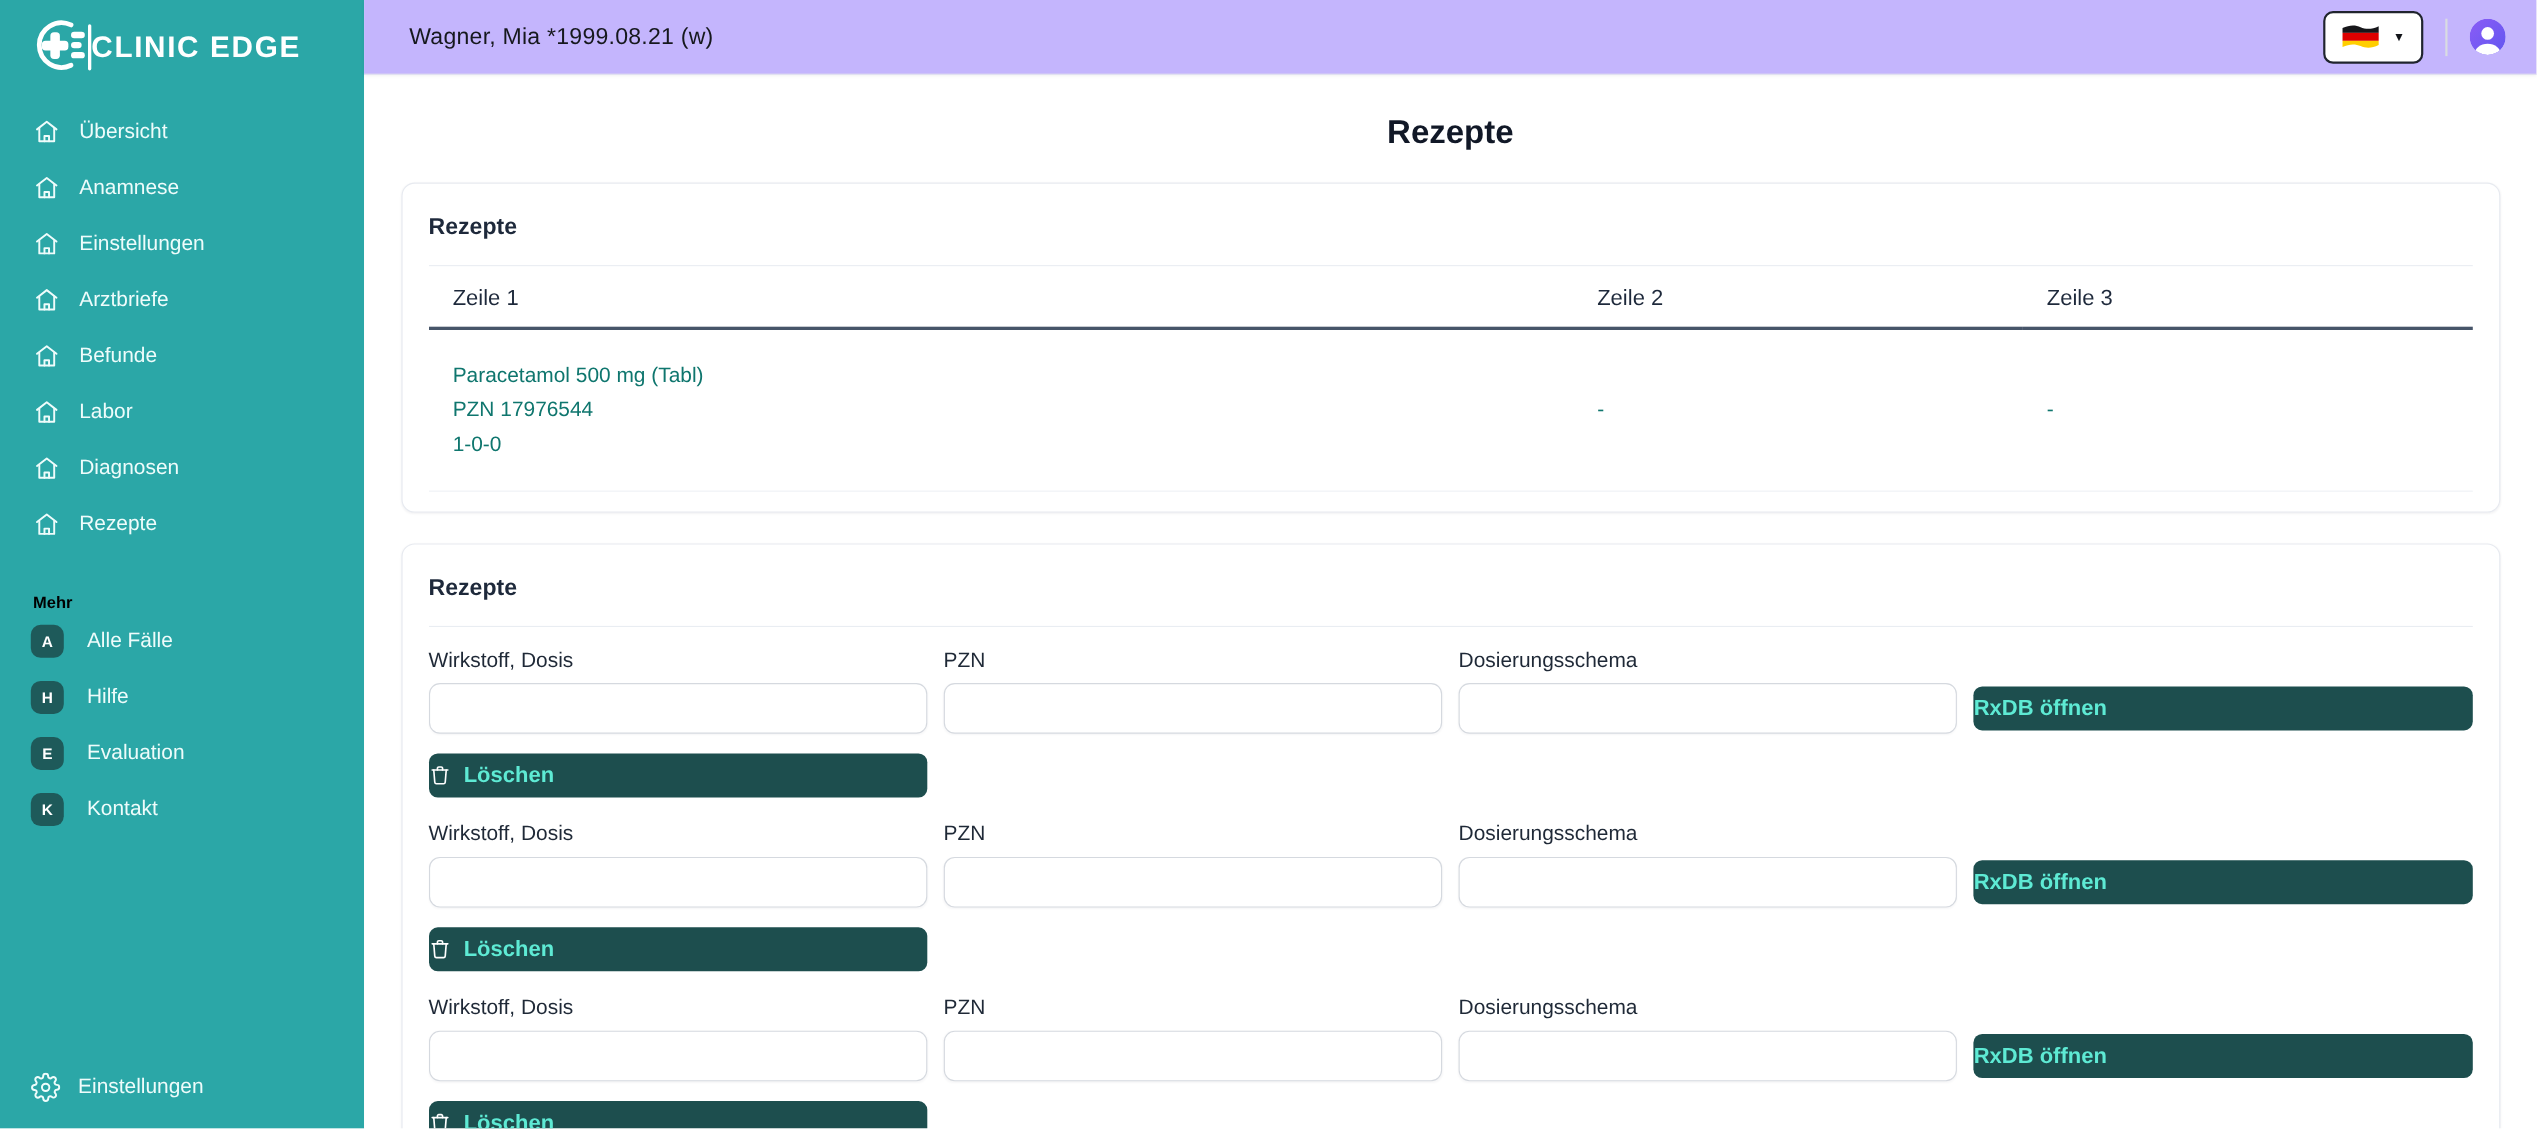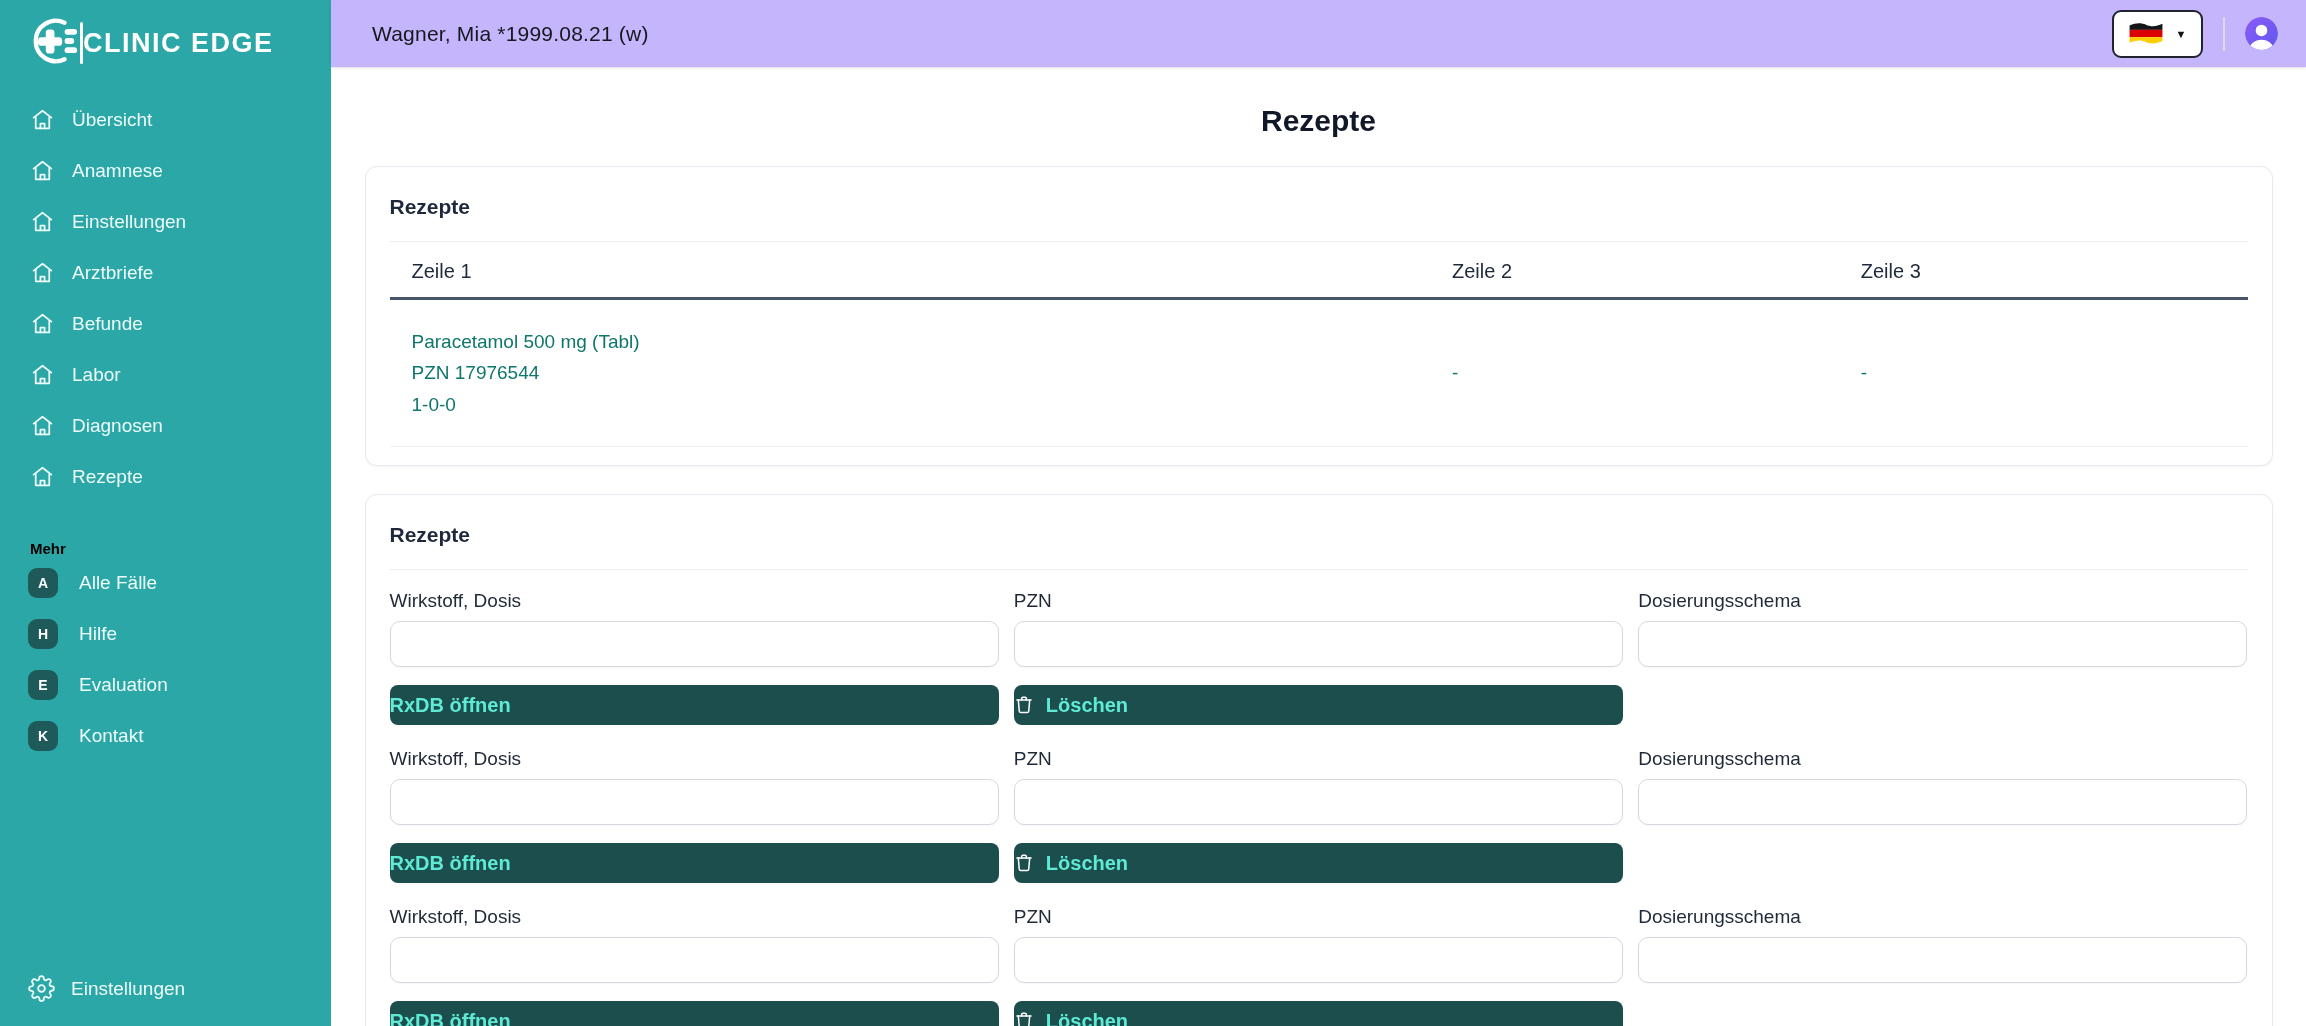--- a/index.html
+++ b/index.html
@@ -99,21 +99,21 @@
   
   .checkbox-row { display:flex; align-items:center; gap:26px; margin-top:26px; }
   .checkbox-item { display:flex; align-items:center; gap:8px; cursor:pointer; }
   .checkbox-item input[type=checkbox] {
     appearance:none; -webkit-appearance:none;
     width:20px; height:20px; border:1.5px solid #99a1ae; border-radius:4px; background:#fff;
     cursor:pointer;
   }
   .checkbox-item .cb-label { font-size:20px; font-weight:600; color:#1a2332; }
 
-  .form-row { display:grid; grid-template-columns:repeat(3,1fr); gap:15px; align-items:end; margin-top:20px; }
+  .form-row { display:grid; grid-template-columns:repeat(4,1fr); gap:15px; align-items:end; margin-top:20px; }
   .field label { display:block; font-size:19px; font-weight:500; color:#1f2937; margin-bottom:9px; }
   .field input {
     width:100%; height:46px; border:1px solid #d5d9df; border-radius:10px;
     background:#fff; font-size:19px; padding:0 14px; color:#1e293b; outline:none;
     box-shadow:0 1px 2px rgba(16,24,40,.04);
   }
   .btncell { height:46px; display:flex; align-items:center; }
   .btn-dark {
     width:100%; height:40px; border:none; border-radius:8px;
     background:#1d4e4e; color:#5eead4; font-family:inherit;

